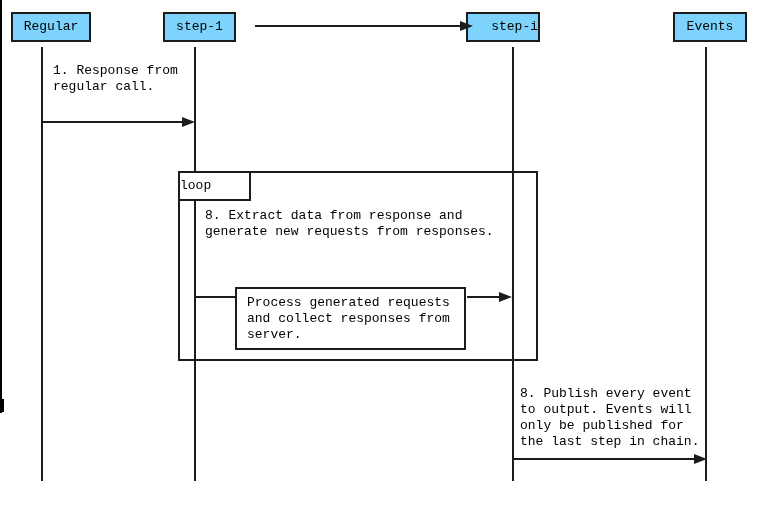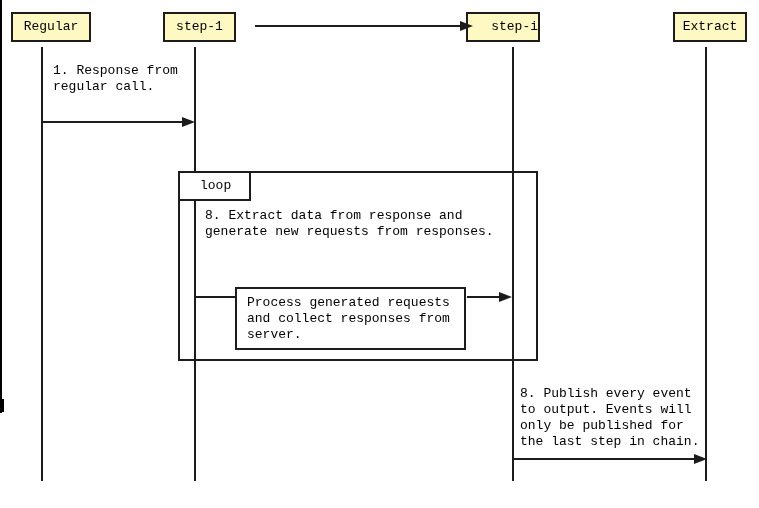--- a/index.html
+++ b/index.html
@@ -3,34 +3,34 @@
 <meta charset="utf-8">
 <style>
   html,body{margin:0;padding:0;background:#fff;}
   .canvas{
     position:relative;width:759px;height:508px;background:#fff;overflow:hidden;
     font-family:"Liberation Mono","DejaVu Sans Mono",monospace;
     font-size:13px;line-height:16px;color:#000;
   }
   .abs{position:absolute;}
   .actor{
-    border:2px solid #1c1c1c;background:#fef9c3;box-sizing:border-box;
+    border:2px solid #1c1c1c;background:#7dd3fc;box-sizing:border-box;
     display:flex;align-items:center;justify-content:center;
   }
   .vline{width:2px;background:#1c1c1c;}
   .hline{height:2px;background:#1c1c1c;}
   .arr-r{
     width:0;height:0;
     border-top:5px solid transparent;border-bottom:5px solid transparent;
     border-left:13px solid #1c1c1c;
   }
   .frame{border:2px solid #1c1c1c;box-sizing:border-box;background:transparent;}
   .labelbox{
     border:2px solid #1c1c1c;background:#fff;box-sizing:border-box;
-    display:flex;align-items:center;padding-left:20px;
+    display:flex;align-items:center;
   }
   .procbox{
     border:2px solid #1c1c1c;background:#fff;box-sizing:border-box;
     padding:6px 0 0 10px;
   }
   .txt{white-space:pre-line;}
   .edge{background:#000;}
 </style>
 </head>
 <body>
@@ -43,21 +43,21 @@
   <div class="abs actor" style="left:11px;top:12px;width:80px;height:30px;">
     <span class="txt">Regular</span>
   </div>
   <div class="abs actor" style="left:163px;top:12px;width:73px;height:30px;text-align:right;">
     <span class="txt">step-1</span>
   </div>
   <div class="abs actor" style="left:466px;top:12px;width:74px;height:30px;justify-content:flex-end;">
     <span class="txt">step-i</span>
   </div>
   <div class="abs actor" style="left:673px;top:12px;width:74px;height:30px;">
-    <span class="txt">Extract</span>
+    <span class="txt">Events</span>
   </div>
 
   <div class="abs hline" style="left:255px;top:25px;width:205px;"></div>
   <div class="abs arr-r" style="left:460px;top:21px;"></div>
 
   <div class="abs vline" style="left:41px;top:47px;height:434px;"></div>
   <div class="abs vline" style="left:194px;top:47px;height:434px;"></div>
   <div class="abs vline" style="left:512px;top:47px;height:434px;"></div>
   <div class="abs vline" style="left:705px;top:47px;height:434px;"></div>
 

